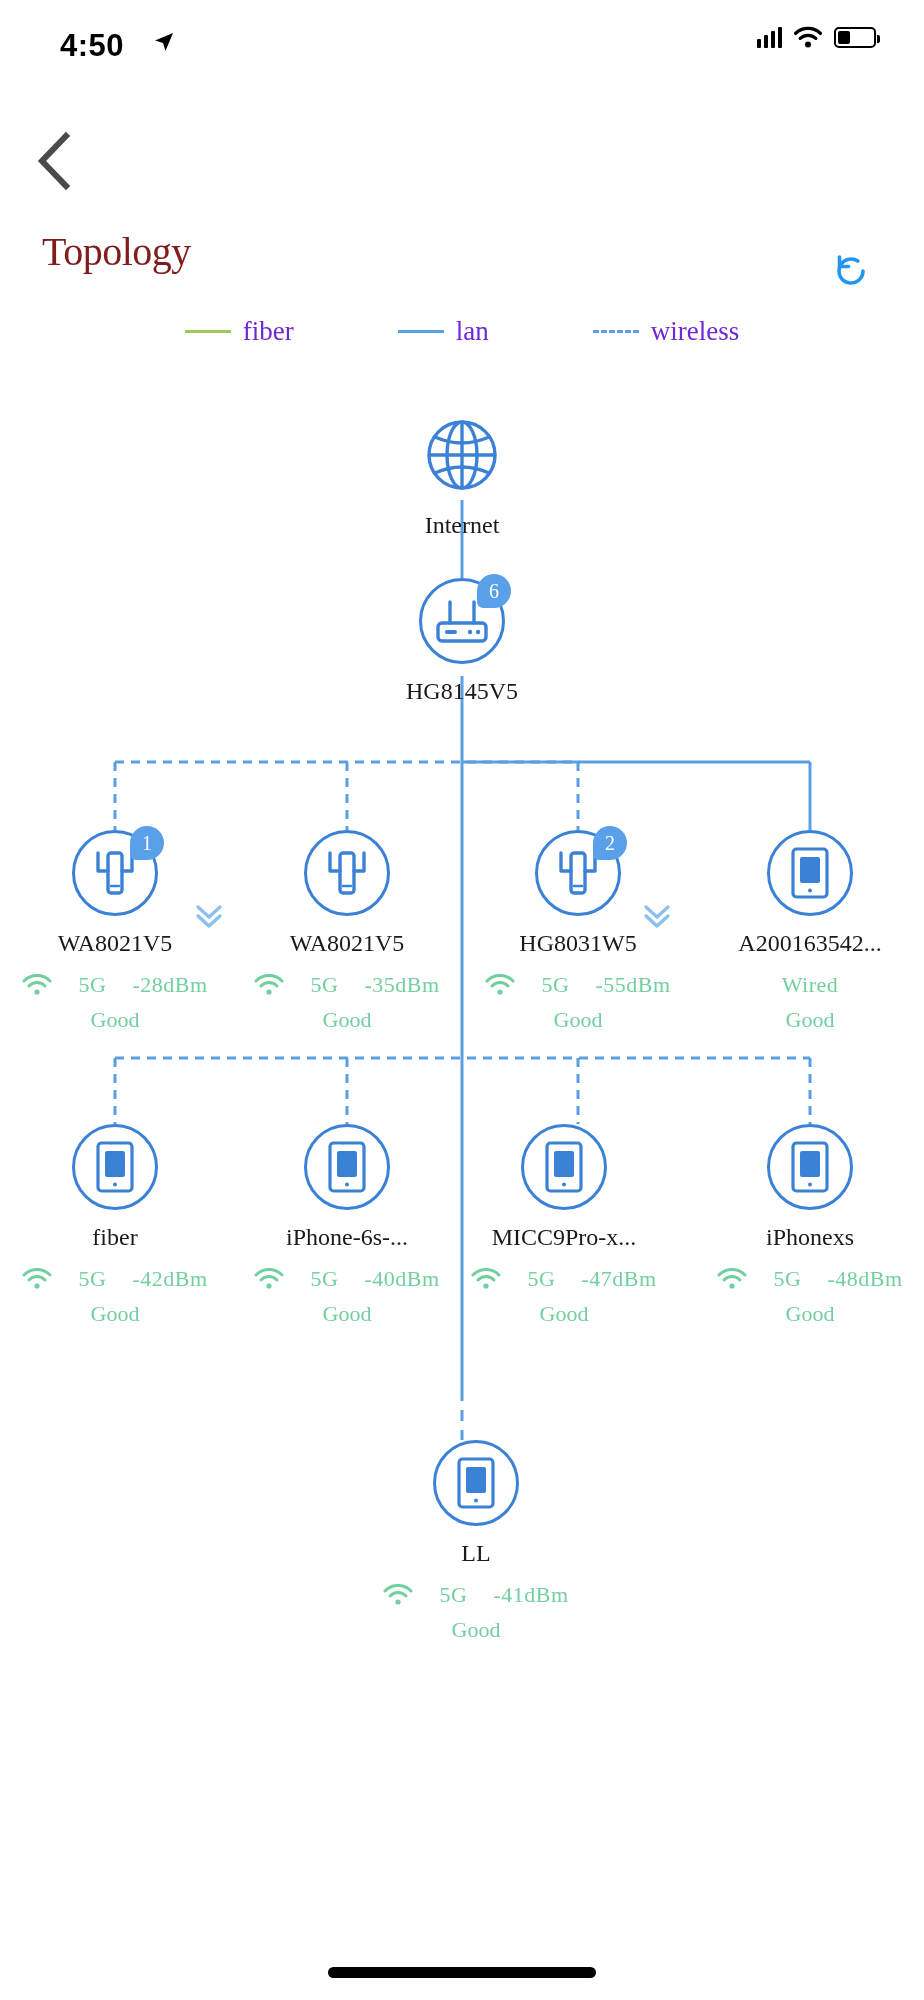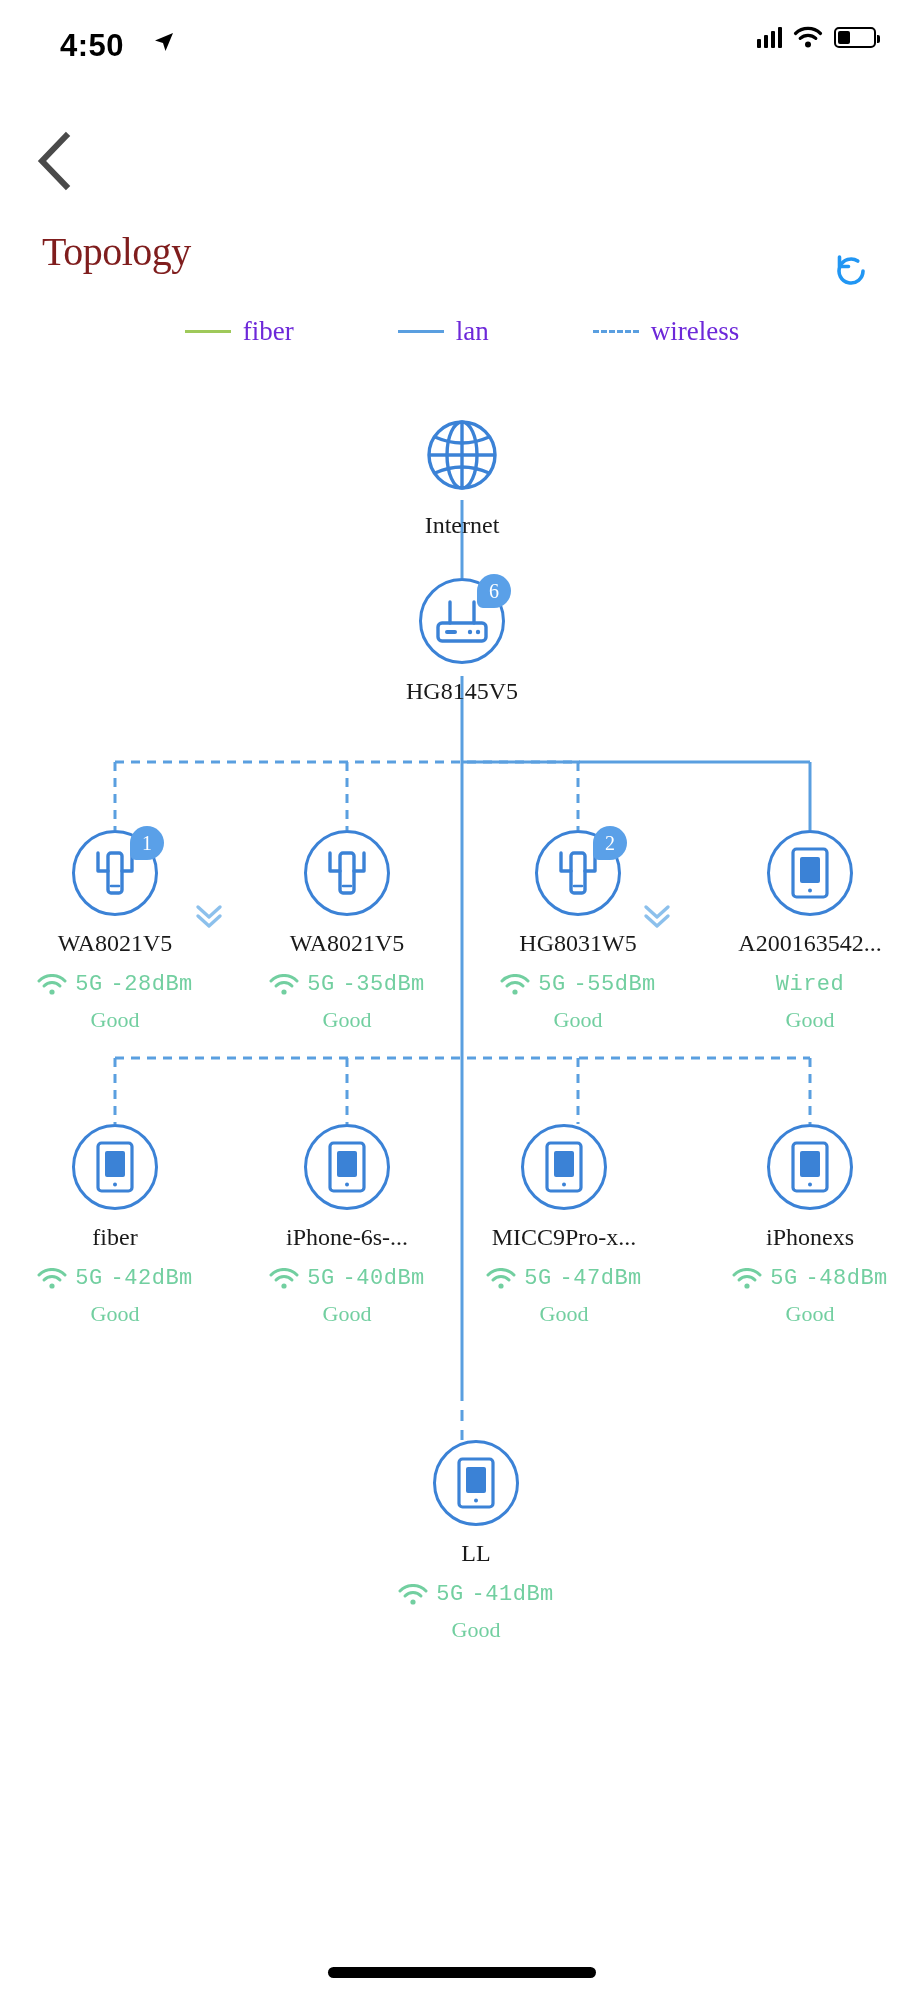--- a/index.html
+++ b/index.html
@@ -94,21 +94,21 @@
     background: #5aa0e8; color: #fff; border-radius: 50% 50% 50% 6px;
     font-size: 20px; line-height: 34px; text-align: center;
     font-family: "Liberation Serif", serif;
   }
   .node-label {
     margin-top: 14px; font-size: 24px; color: #1a1a1a; white-space: nowrap;
   }
   .node-stat {
     margin-top: 14px; color: #72cfa0; font-size: 22px; line-height: 1.25;
   }
-  .node-stat .row1 { display: flex; align-items: center; justify-content: center; gap: 8px; font-family: Liberation Mono, monospace; }
+  .node-stat .row1 { display: flex; align-items: center; justify-content: center; gap: 26px; }
   .node-stat .wifi { width: 30px; height: 22px; flex: 0 0 auto; }
   .node-stat .band { letter-spacing: .5px; }
   .node-stat .dbm { letter-spacing: .5px; }
   .node-stat .qual { display: block; margin-top: 7px; }
 
   .expander {
     position: absolute; width: 34px; height: 34px; cursor: pointer;
   }
 
   

